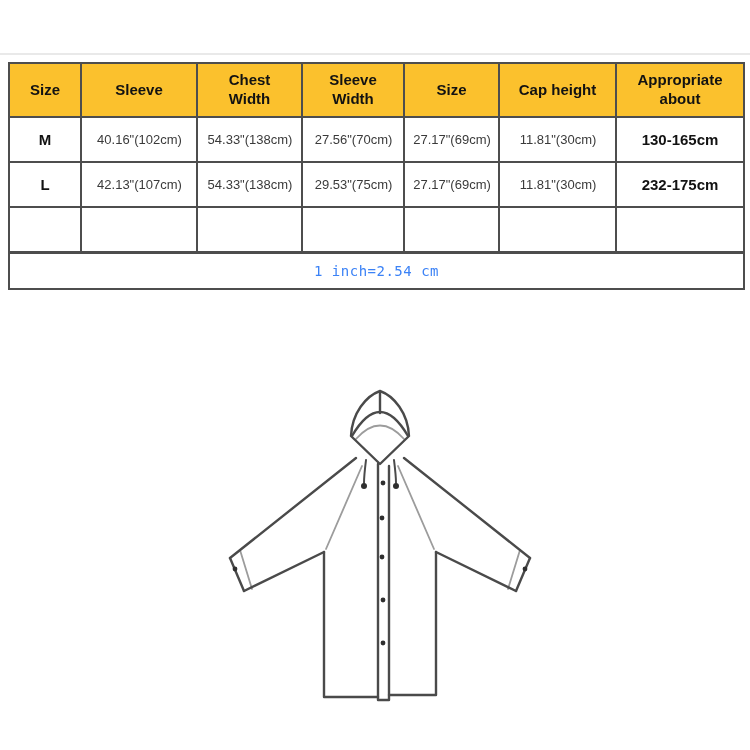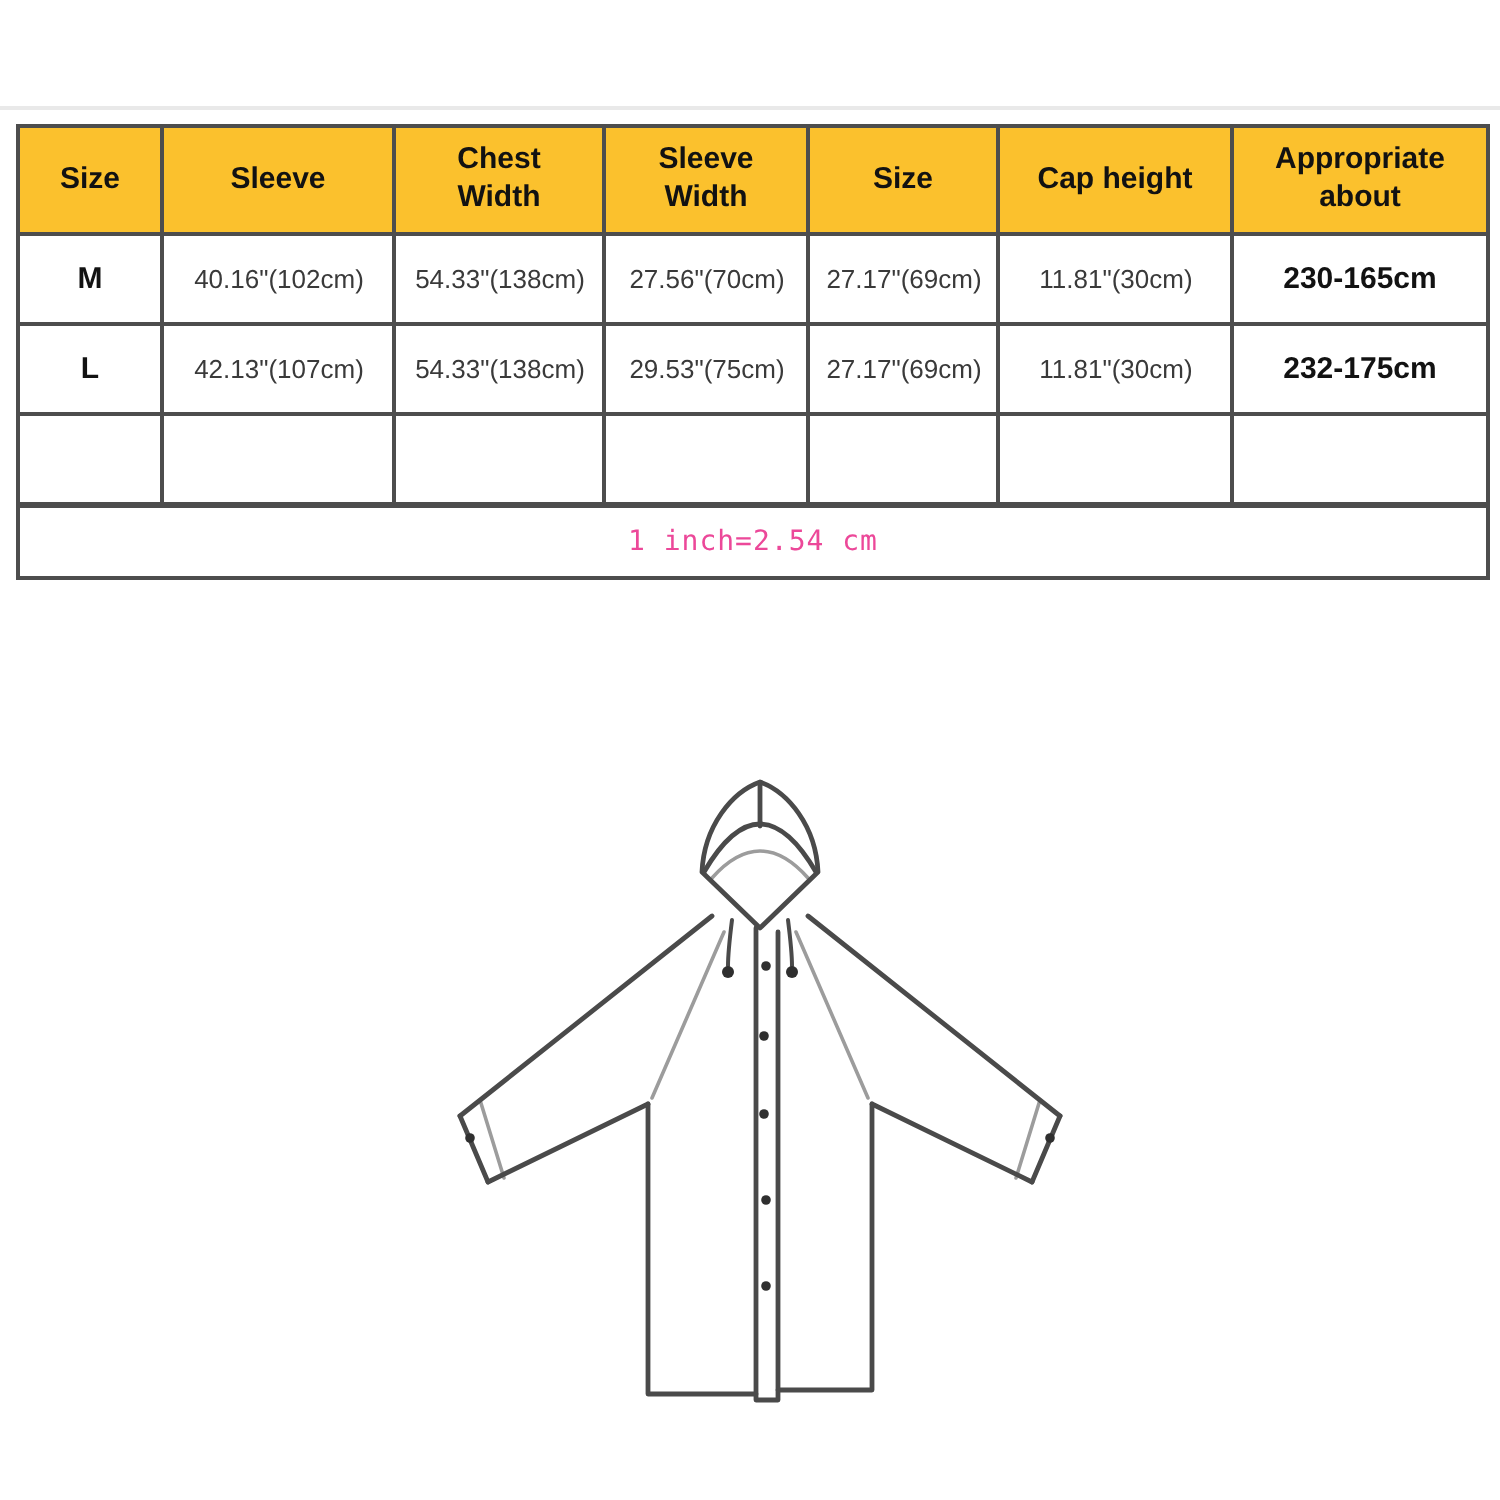--- a/index.html
+++ b/index.html
@@ -68,21 +68,21 @@
   td.height-cell {
     font-size: 15px;
     font-weight: bold;
     color: #121212;
   }
   tr.note-row td {
     border-top: 3px solid #4d4d4d;
     height: 32px;
     font-family: "DejaVu Sans Mono", "Liberation Mono", monospace;
     font-size: 14px;
-    color: #ec4899;
+    color: #3b82f6;
     letter-spacing: 0.5px;
   }
   tr.note-row.last td {
     border-bottom: 3px solid #4d4d4d;
     height: 34px;
   }
   .diagram-wrap {
     position: absolute;
     left: 220px;
     top: 385px;
@@ -120,21 +120,21 @@
         </tr>
       </thead>
       <tbody>
         <tr class="data-row">
           <td class="size-cell">M</td>
           <td class="meas">40.16"(102cm)</td>
           <td class="meas">54.33"(138cm)</td>
           <td class="meas">27.56"(70cm)</td>
           <td class="meas">27.17"(69cm)</td>
           <td class="meas">11.81"(30cm)</td>
-          <td class="height-cell">230-165cm</td>
+          <td class="height-cell">130-165cm</td>
         </tr>
         <tr class="data-row">
           <td class="size-cell">L</td>
           <td class="meas">42.13"(107cm)</td>
           <td class="meas">54.33"(138cm)</td>
           <td class="meas">29.53"(75cm)</td>
           <td class="meas">27.17"(69cm)</td>
           <td class="meas">11.81"(30cm)</td>
           <td class="height-cell">232-175cm</td>
         </tr>

